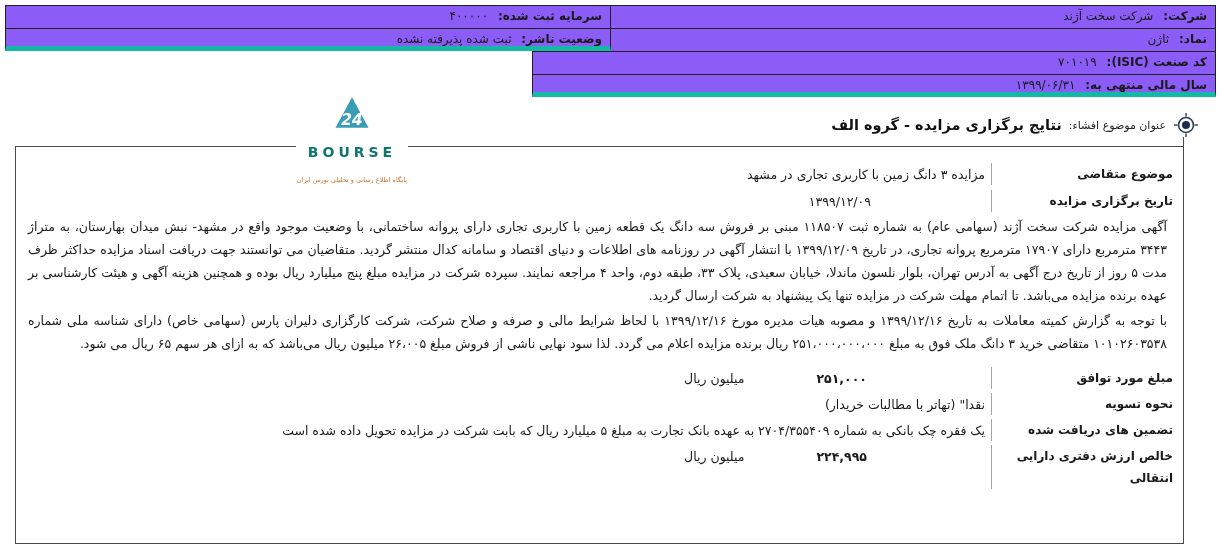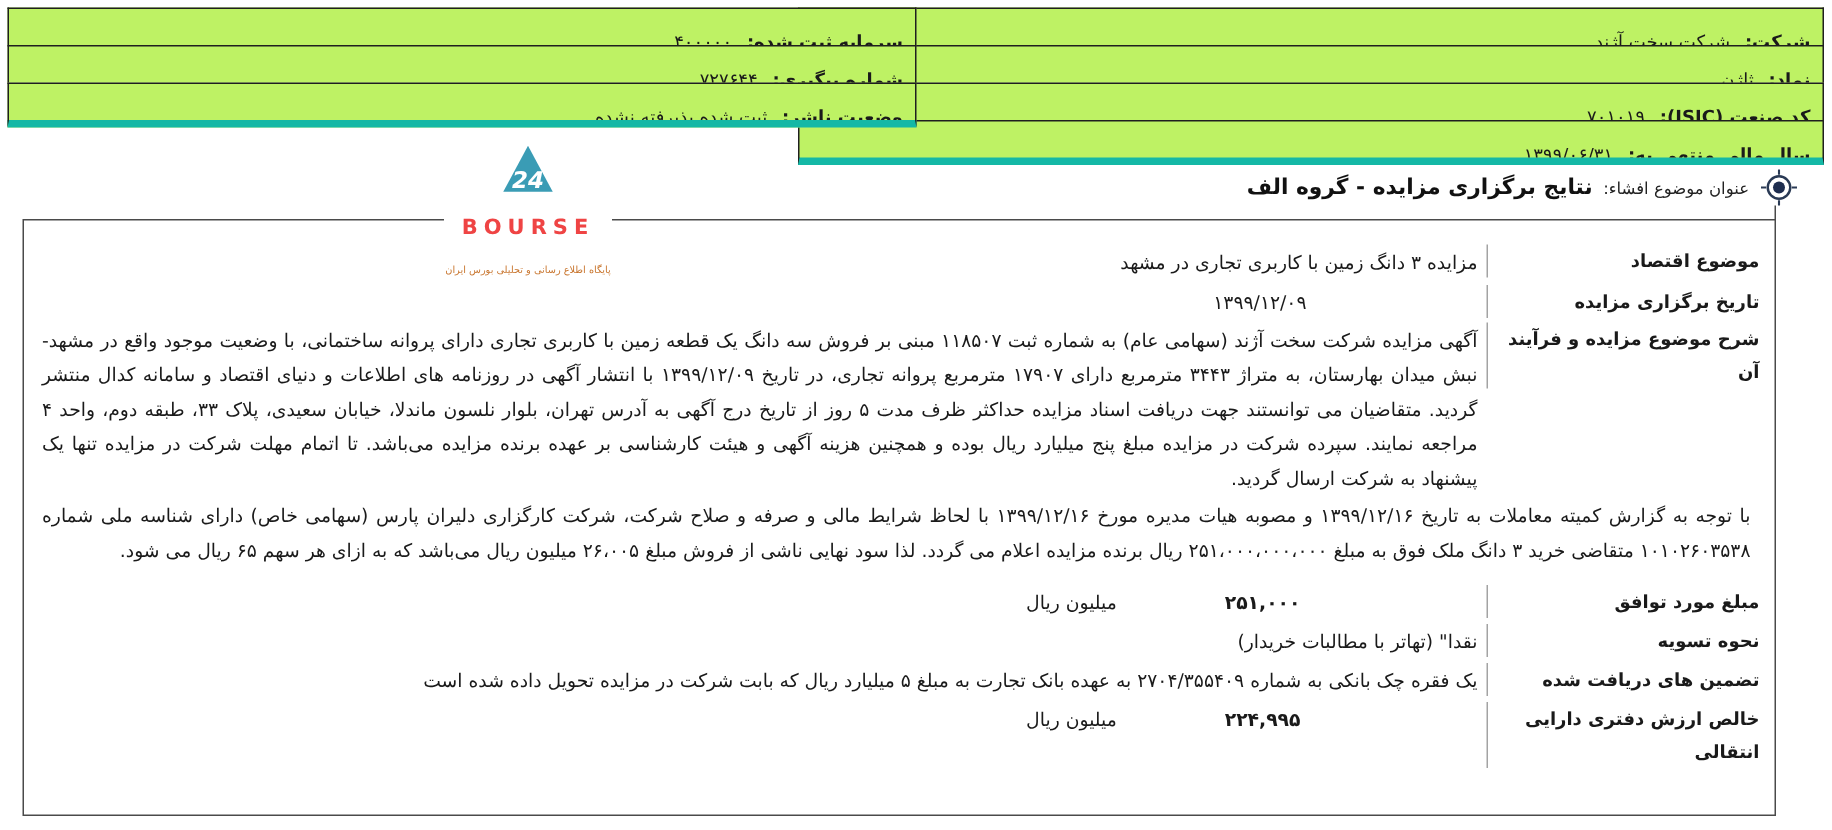--- a/index.html
+++ b/index.html
@@ -6,22 +6,22 @@
   html,body { background:#fff; }
   body {
     width:1221px; height:553px; position:relative; overflow:hidden;
     font-family:"DejaVu Sans", sans-serif; color:#1a1a1a; direction:rtl;
   }
   
   .hdr { position:absolute; top:5px; }
   .hdr-right { right:5px; width:684px; }
   .hdr-left  { left:5px;  width:606px; }
   .hdr-row {
-    height:23px; line-height:21px; background:#bef264;
-    border:1px solid #1f1f1f; border-bottom:none; padding:12px 8px;
+    height:23px; line-height:21px; background:#8b5cf6;
+    border:1px solid #1f1f1f; border-bottom:none; padding:0 8px;
     font-size:12px; white-space:nowrap; overflow:hidden;
   }
   .hdr-row:last-child { border-bottom:5px solid #14b8a6; }
   .hdr-label { font-weight:bold; }
   .hdr-value { padding-right:6px; }
   
   .title-row {
     position:absolute; top:111px; right:22px; height:28px;
     display:flex; align-items:center; gap:7px;
   }
@@ -78,24 +78,20 @@
     <span class="hdr-value">۱۳۹۹/۰۶/۳۱</span>
   </div>
 </div>
 
 <div class="hdr hdr-left">
   <div class="hdr-row">
     <span class="hdr-label">سرمایه ثبت شده:</span>
     <span class="hdr-value">۴۰۰۰۰۰</span>
   </div>
   <div class="hdr-row">
-    <span class="hdr-label">شماره پیگیری:</span>
-    <span class="hdr-value">۷۲۷۶۴۴</span>
-  </div>
-  <div class="hdr-row">
     <span class="hdr-label">وضعیت ناشر:</span>
     <span class="hdr-value">ثبت شده پذیرفته نشده</span>
   </div>
 </div>
 
 <div class="title-row">
   <svg class="crosshair" width="26" height="26" viewBox="0 0 26 26">
     <line x1="13" y1="1" x2="13" y2="4.5" stroke="#2a3a55" stroke-width="1.4"></line>
     <line x1="13" y1="21.5" x2="13" y2="25" stroke="#2a3a55" stroke-width="1.4"></line>
     <line x1="1" y1="13" x2="4.5" y2="13" stroke="#2a3a55" stroke-width="1.4"></line>
@@ -104,31 +100,30 @@
     <circle cx="13" cy="13" r="4" fill="#1e2d4f"></circle>
   </svg>
   <span class="title-prefix">عنوان موضوع افشاء:</span>
   <span class="title-main">نتایج برگزاری مزایده - گروه الف</span>
 </div>
 <div class="connector"></div>
 
 <div class="content-box">
 
   <div class="row mb4">
-    <div class="row-label">موضوع اقتصاد</div>
+    <div class="row-label">موضوع متقاضی</div>
     <div class="row-value">مزایده ۳ دانگ زمین با کاربری تجاری در مشهد</div>
   </div>
 
   <div class="row">
     <div class="row-label">تاریخ برگزاری مزایده</div>
     <div class="row-value indent">۱۳۹۹/۱۲/۰۹</div>
   </div>
 
   <div class="row mt2">
-    <div class="row-label">شرح موضوع مزایده و فرآیند آن</div>
     <div class="row-value para">آگهی مزایده شرکت سخت آژند (سهامی عام) به شماره ثبت ۱۱۸۵۰۷ مبنی بر فروش سه دانگ یک قطعه زمین با کاربری تجاری دارای پروانه ساختمانی، با وضعیت موجود واقع در مشهد- نبش میدان بهارستان، به متراژ ۳۴۴۳ مترمربع دارای ۱۷۹۰۷ مترمربع پروانه تجاری، در تاریخ ۱۳۹۹/۱۲/۰۹ با انتشار آگهی در روزنامه های اطلاعات و دنیای اقتصاد و سامانه کدال منتشر گردید. متقاضیان می توانستند جهت دریافت اسناد مزایده حداکثر ظرف مدت ۵ روز از تاریخ درج آگهی به آدرس تهران، بلوار نلسون ماندلا، خیابان سعیدی، پلاک ۳۳، طبقه دوم، واحد ۴ مراجعه نمایند. سپرده شرکت در مزایده مبلغ پنج میلیارد ریال بوده و همچنین هزینه آگهی و هیئت کارشناسی بر عهده برنده مزایده می‌باشد. تا اتمام مهلت شرکت در مزایده تنها یک پیشنهاد به شرکت ارسال گردید.</div>
   </div>
 
   <div class="row mt2">
     <div class="row-value para">با توجه به گزارش کمیته معاملات به تاریخ ۱۳۹۹/۱۲/۱۶ و مصوبه هیات مدیره مورخ ۱۳۹۹/۱۲/۱۶ با لحاظ شرایط مالی و صرفه و صلاح شرکت، شرکت کارگزاری دلیران پارس (سهامی خاص) دارای شناسه ملی شماره ۱۰۱۰۲۶۰۳۵۳۸ متقاضی خرید ۳ دانگ ملک فوق به مبلغ ۲۵۱،۰۰۰،۰۰۰،۰۰۰ ریال برنده مزایده اعلام می گردد. لذا سود نهایی ناشی از فروش مبلغ ۲۶،۰۰۵ میلیون ریال می‌باشد که به ازای هر سهم ۶۵ ریال می شود.</div>
   </div>
 
   <div class="row mt12">
     <div class="row-label">مبلغ مورد توافق</div>
     <div class="row-value amount">
@@ -155,15 +150,15 @@
     </div>
   </div>
 
 </div>
 
 <div class="logo">
   <svg width="62" height="56" viewBox="0 0 62 56">
     <polygon points="31,2 3,54 59,54" fill="#3a9cb5"></polygon>
     <text x="31" y="50" text-anchor="middle" font-family="DejaVu Sans, sans-serif" font-size="26" font-weight="bold" font-style="italic" fill="#ffffff">24</text>
   </svg>
-  <div class="logo-name" style="color:#ef4444;">BOURSE</div>
+  <div class="logo-name" style="color:#0f766e;">BOURSE</div>
   <div class="logo-tagline" style="color:#c8742c;">پایگاه اطلاع رسانی و تحلیلی بورس ایران</div>
 </div>
 
 </body></html>

